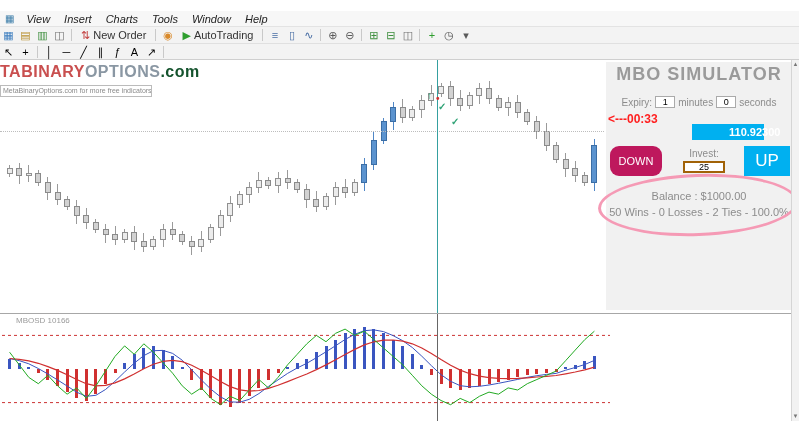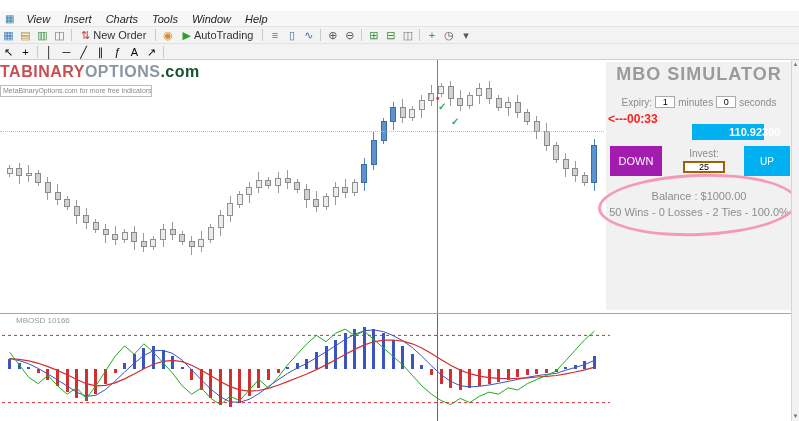--- a/index.html
+++ b/index.html
@@ -43,21 +43,21 @@
   .panel-title { position:absolute; top:2px; width:100%; text-align:center; font-size:18px; font-weight:600;
                  color:#9a9a9a; letter-spacing:1px; }
   .exp-row { position:absolute; top:34px; width:100%; display:flex; justify-content:center; align-items:flex-end;
              gap:3px; font-size:10px; color:#8c8c8c; }
   .exp-row input { width:20px; height:12px; font-size:9px; text-align:center; border:1px solid #aaa; background:#fff; }
   .countdown { position:absolute; left:2px; top:50px; font-size:12px; font-weight:bold; }
   .price-box { position:absolute; left:86px; top:62px; width:72px; height:16px; color:#fff; font-size:11px;
                font-weight:bold; text-align:center; line-height:16px; }
   .btn-down { position:absolute; left:4px; top:84px; width:52px; height:30px; color:#fff; font-size:11px;
               border:none; }
-  .btn-up { position:absolute; left:138px; top:84px; width:46px; height:30px; color:#fff; font-size:10px;
+  .btn-up { position:absolute; left:138px; top:84px; width:46px; height:30px; color:#fff; font-size:17px;
             border:none; }
   .invest { position:absolute; left:60px; top:86px; width:76px; text-align:center; font-size:10px; color:#8c8c8c; }
   .invest input { width:42px; height:12px; font-size:9px; text-align:center; border:2px solid #a16207; margin-top:2px; }
   .balance { position:absolute; top:128px; width:100%; text-align:center; font-size:11px; color:#8c8c8c; }
   .stats { position:absolute; top:144px; width:100%; text-align:center; font-size:11px; color:#8c8c8c; }
   .ellipse { position:absolute; left:-8px; top:112px; width:200px; height:62px; border:3px solid #f59ab5;
              border-radius:50%; transform:rotate(-2deg); }
 
   
   .indicator { position:absolute; top:313px; left:0; width:799px; height:108px; background:#fff;
@@ -281,21 +281,21 @@
       <div class="panel-title">MBO SIMULATOR</div>
       <div class="exp-row">
         <span>Expiry:</span>
         <input value="1" style="">
         <span>minutes</span>
         <input value="0" style="">
         <span>seconds</span>
       </div>
       <div class="countdown" style="color: rgb(255, 31, 31);">&lt;---00:33</div>
       <div class="price-box" style="background-color: rgb(0, 176, 240); padding-left: 37px;">110.92300</div>
-      <button class="btn-down" style="background-color: #a21caf;">DOWN</button>
+      <button class="btn-down" style="background-color: #be185d; border-radius: 9px;">DOWN</button>
       <div class="invest">
         <div>Invest:</div>
         <input value="25" style="">
       </div>
       <button class="btn-up" style="background-color: rgb(0, 176, 240);">UP</button>
       <div class="balance">Balance : $1000.00</div>
       <div class="stats">50 Wins - 0 Losses - 2 Ties - 100.0%</div>
       <div class="ellipse" style="border-color: rgb(245, 154, 181);"></div>
     </div>
   </div>

